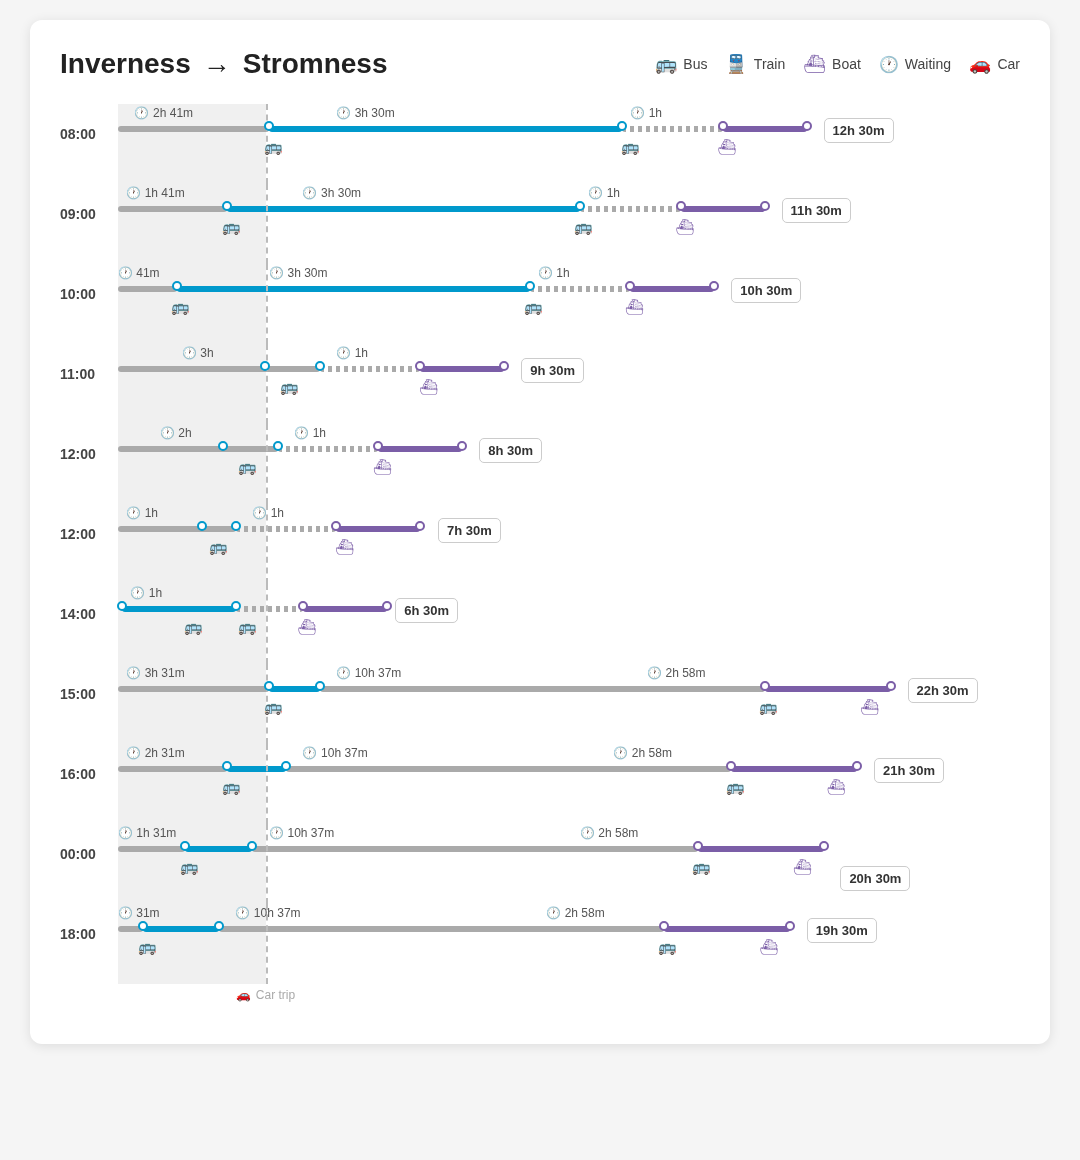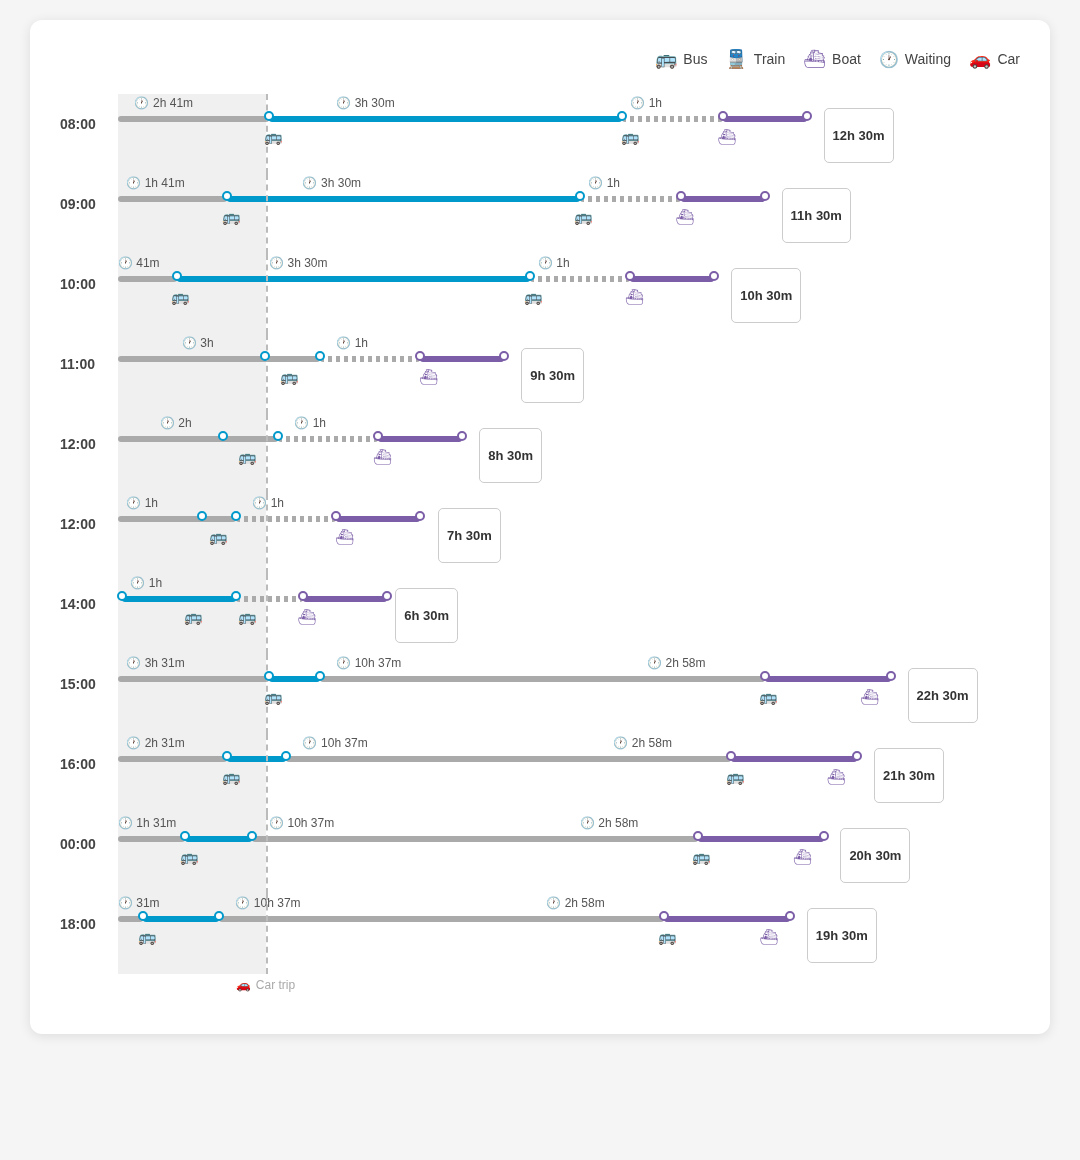--- a/index.html
+++ b/index.html
@@ -131,21 +131,21 @@
       z-index: 3;
       transform: translateX(-50%);
     }
 
     .duration-badge {
       position: absolute;
       top: 14px;
       background: #fff;
       border: 1.5px solid #ccc;
       border-radius: 5px;
-      padding: 19px 8px;
+      padding: 4px 8px;
       font-size: 13px;
       font-weight: 600;
       color: #333;
       white-space: nowrap;
       z-index: 4;
     }
 
     .segment-label {
       position: absolute;
       top: 2px;
@@ -174,20 +174,25 @@
 
     
   </style>
 </head>
 <body>
 
 <div class="card">
 
   <div class="header">
     <div class="title-block">
+      <div class="title">
+        <span>Inverness</span>
+        <span>→</span>
+        <span>Stromness</span>
+      </div>
     </div>
     <div class="legend">
       <div class="legend-item">
         <span class="icon-bus">🚌</span>
         <span>Bus</span>
       </div>
       <div class="legend-item">
         <span class="icon-train">🚆</span>
         <span>Train</span>
       </div>
@@ -405,21 +410,21 @@
           <div class="seg" style="left: 67.2px; width: 67.2px; top: 22px; background: rgb(0, 153, 204);"></div>
           <div class="seg" style="left: 134.4px; width: 445.2px; top: 22px; background: rgb(170, 170, 170);"></div>
           <div class="seg" style="left: 579.6px; width: 126px; top: 22px; background: rgb(123, 94, 167);"></div>
           <div class="dot" style="left: 62.2px; top: 19px; border-color: rgb(0, 153, 204);"></div>
           <div class="dot" style="left: 129.4px; top: 19px; border-color: rgb(0, 153, 204);"></div>
           <div class="dot" style="left: 574.6px; top: 19px; border-color: rgb(123, 94, 167);"></div>
           <div class="dot" style="left: 700.6px; top: 19px; border-color: rgb(123, 94, 167);"></div>
           <div class="icon-marker" style="left: 71.4px; color: rgb(45, 184, 75); font-size: 15px;">🚌</div>
           <div class="icon-marker" style="left: 583.8px; color: rgb(45, 184, 75); font-size: 15px;">🚌</div>
           <div class="icon-marker" style="left: 684.6px; color: rgb(123, 94, 167); font-size: 15px;">⛴</div>
-          <div class="duration-badge" style="left: 722.4px;">20h 30m</div>
+          <div class="duration-badge" style="left: 722.4px; margin-top: 28px;">20h 30m</div>
         </div>
       </div>
       <div class="trip-row">
         <div class="time-label">18:00</div>
         <div class="bar-container" style="width: 840px;">
           <div class="shaded-overlay"></div>
           <div class="dashed-line"></div>
           <div class="segment-label" style="left: 0px;">🕐 31m</div>
           <div class="segment-label" style="left: 117.6px;">🕐 10h 37m</div>
           <div class="segment-label" style="left: 428.4px;">🕐 2h 58m</div>

